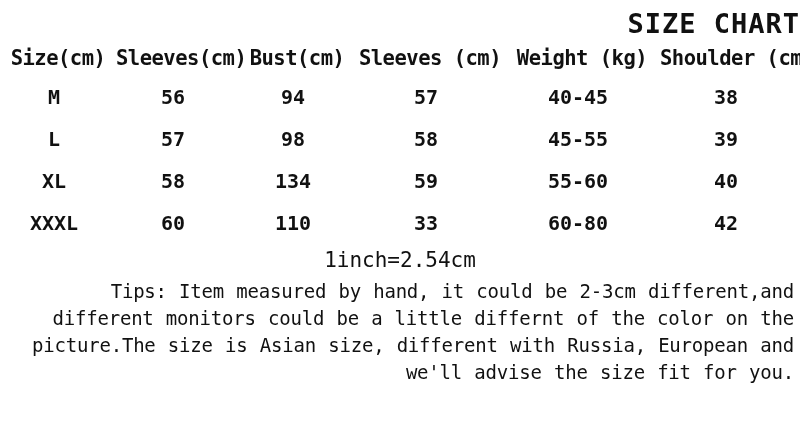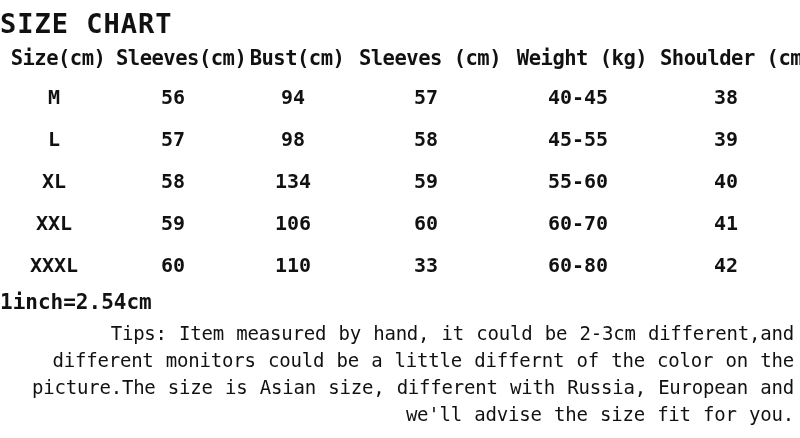--- a/index.html
+++ b/index.html
@@ -15,21 +15,21 @@
     overflow: hidden;
   }
   .page {
     width: 800px;
     height: 438px;
     position: relative;
     box-sizing: border-box;
     padding: 0;
   }
   .title {
-    text-align: left;
+    text-align: right;
     font-size: 27px;
     font-weight: bold;
     letter-spacing: 1px;
     margin-top: 8px;
     margin-bottom: 4px;
   }
   table.chart {
     width: 800px;
     border-collapse: collapse;
     table-layout: fixed;
@@ -50,22 +50,23 @@
     letter-spacing: 0px;
   }
   .col-size  { width: 108px; }
   .col-len   { width: 130px; }
   .col-bust  { width: 110px; }
   .col-slv   { width: 156px; }
   .col-wt    { width: 148px; }
   .col-sh    { width: 148px; }
 
   .conv {
+    text-align: center;
     font-size: 21px;
-    font-weight: bold;
+    font-weight: normal;
     margin-top: 4px;
     margin-bottom: 6px;
     letter-spacing: 0px;
   }
   .tips {
     font-size: 19px;
     line-height: 1.42;
     padding: 0 6px 0 4px;
     letter-spacing: -0.2px;
     word-spacing: 1px;
@@ -120,28 +121,20 @@
       </tr>
       <tr>
         <td>XL</td>
         <td>58</td>
         <td>134</td>
         <td>59</td>
         <td>55-60</td>
         <td>40</td>
       </tr>
       <tr>
-        <td>XXL</td>
-        <td>59</td>
-        <td>106</td>
-        <td>60</td>
-        <td>60-70</td>
-        <td>41</td>
-      </tr>
-      <tr>
         <td>XXXL</td>
         <td>60</td>
         <td>110</td>
         <td>33</td>
         <td>60-80</td>
         <td>42</td>
       </tr>
     </tbody>
   </table>
 

